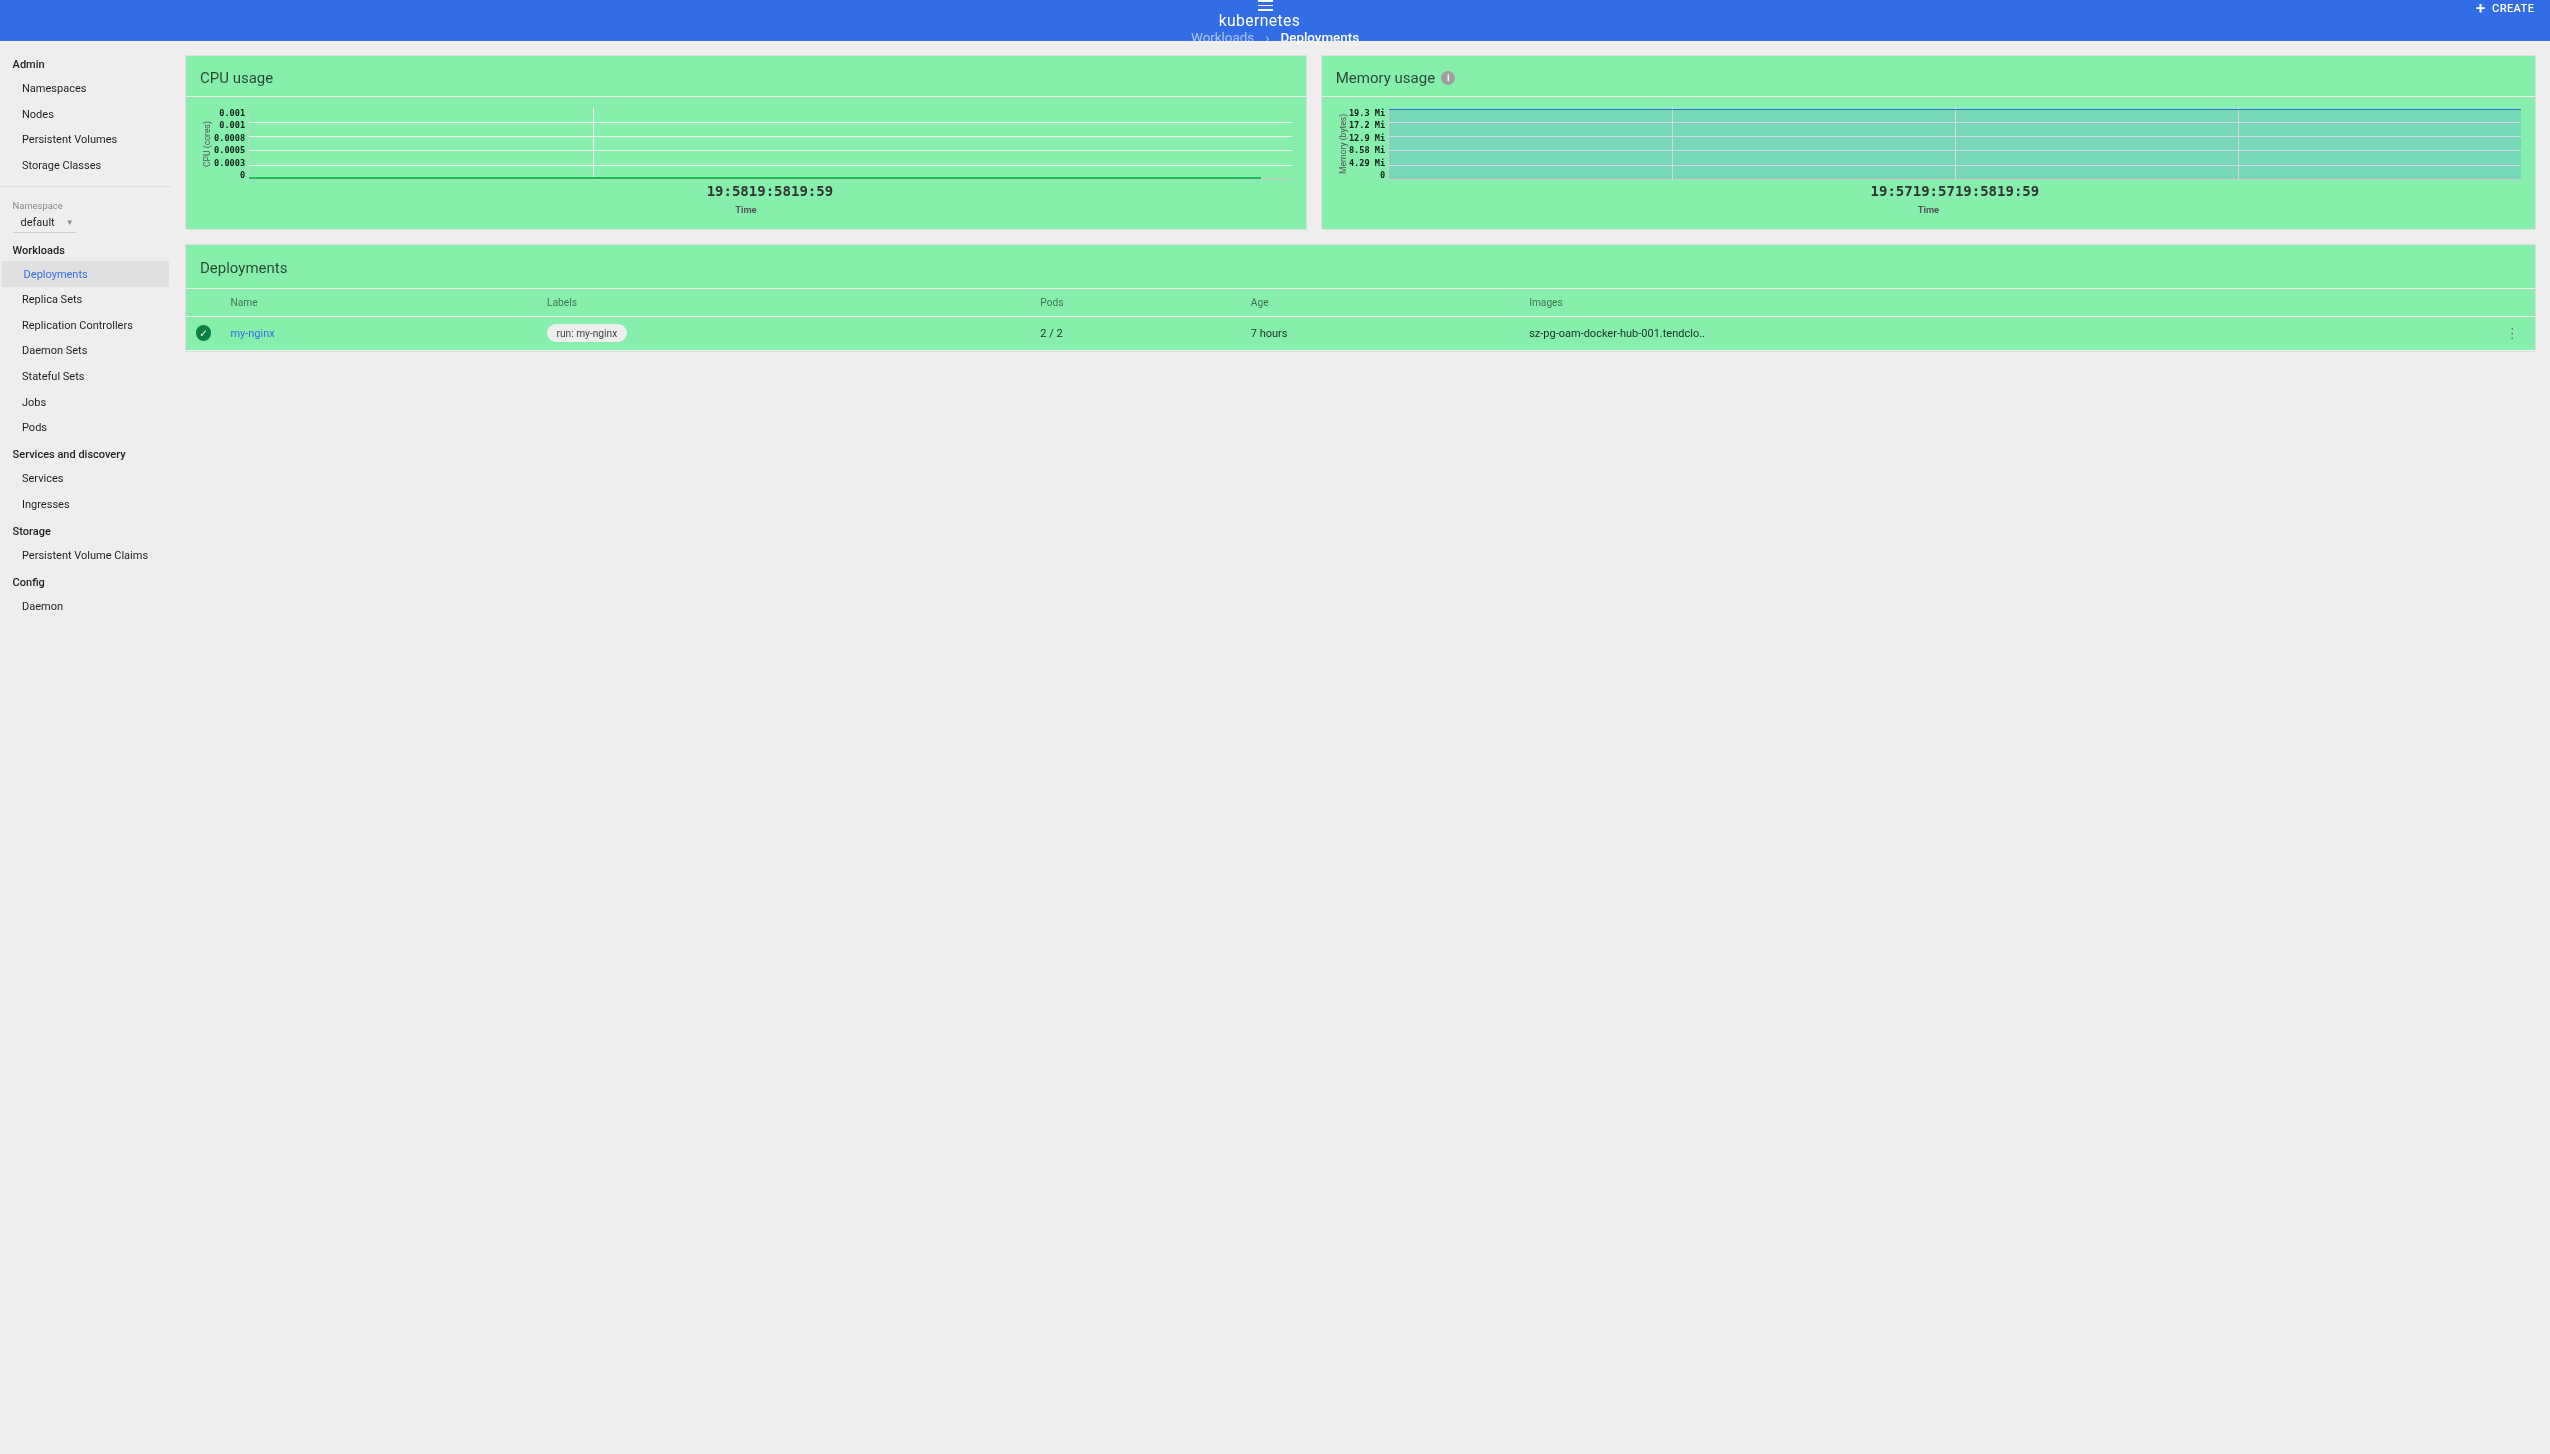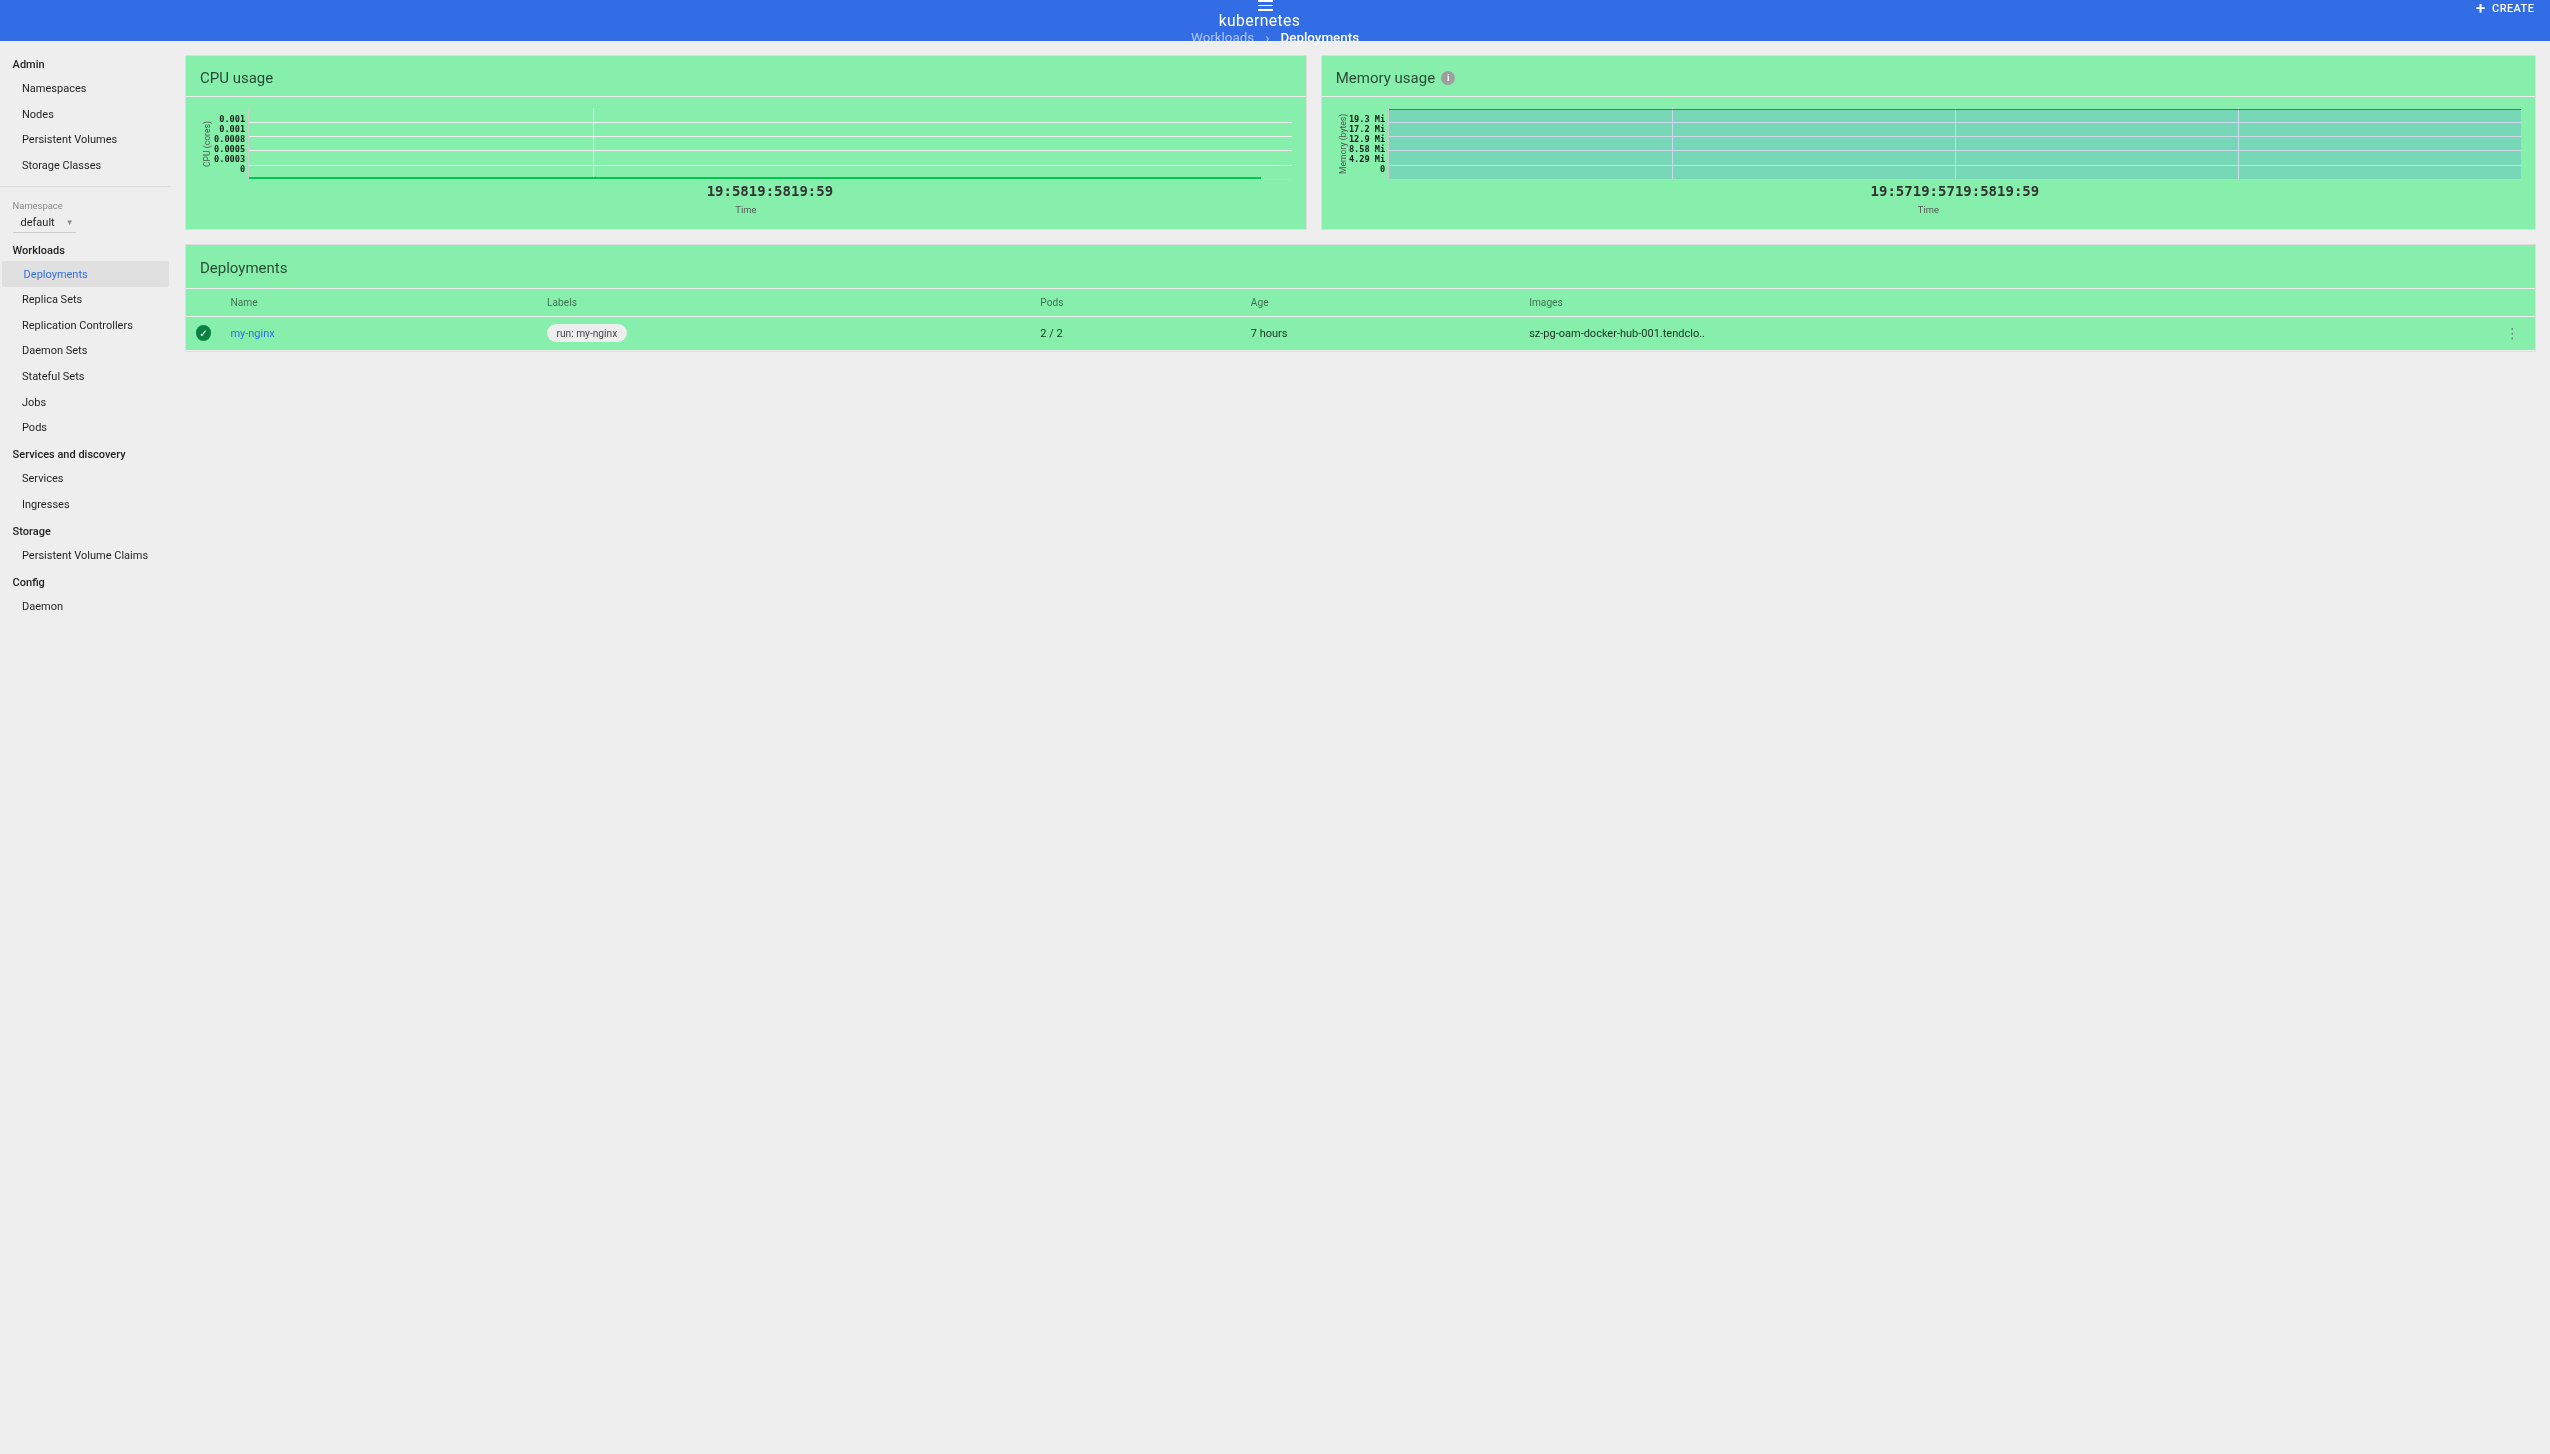--- a/index.html
+++ b/index.html
@@ -28,29 +28,29 @@
   .ns-select .arrow { color:#888; font-size:7.9px;}
   .content { flex:1; padding:14px 14px 31px; }
   .charts-row { display:flex; gap:14px; }
   .card { background:#86efac; border:0.8px solid #ddd; border-radius:1.6px; flex:1; }
   .card-title { font-size:15px; padding:12.6px 14px 9.4px; color:rgba(0,0,0,.7); display:flex; align-items:center; gap:6.3px;}
   .card-hr { border:none; border-top:0.8px solid #eee;}
   .chart-area { padding: 11px 14px 14px; }
   .chart-wrap { display:flex; flex-direction:column;}
   .axis-row { display:flex;}
   .ylabel-vert { writing-mode: vertical-rl; transform: rotate(180deg); font-size:8.6px; color:#555; text-align:center; padding:0 1.6px;}
-  .yticks { display:flex; flex-direction:column; justify-content:center; align-items:flex-end; font-size:8.6px; font-family:monospace; font-weight:bold; padding-right:3.1px; height:72px; min-width:35px;}
+  .yticks { display:flex; flex-direction:column; justify-content:space-between; align-items:flex-end; font-size:8.6px; font-family:monospace; font-weight:bold; padding-right:3.1px; height:72px; min-width:35px;}
   .plot { flex:1; height:72px; border-left:0.8px solid #ccc; border-bottom:0.8px solid #ccc; position:relative; overflow:hidden;}
   .plot .grid-h { position:absolute; left:0; right:0; border-top:0.8px solid #f0f0f0;}
   .plot .grid-v { position:absolute; top:0; bottom:0; border-left:0.8px solid #f0f0f0;}
   .plot .cpu-line { position:absolute; left:0; right:31px; bottom:0; height:1.6px; background:#00c752;}
   .plot .mem-fill { position:absolute; left:0; right:0; top:2.4px; bottom:0; background:rgba(50,109,230,.18);}
   .plot .mem-line { position:absolute; left:0; right:0; top:0.8px; height:1.6px; background:#326de6;}
   .xticks { display:flex; margin-left:auto; padding-left:0; justify-content:center; font-size:14px; color:#333; font-family:monospace; font-weight:bold; margin-top:3.1px;}
-  .xlabel { text-align:center; font-size:9.4px; color:#555; margin-top:4.7px;}
+  .xlabel { text-align:center; font-size:9.4px; color:#555; margin-top:4.7px;font-weight:bold;}
   .info-icon { width:14px; height:14px; border-radius:50%; background:#9e9e9e; color:#fff; font-size:9.4px; font-weight:bold; display:inline-flex; align-items:center; justify-content:center; font-family:serif;}
   .deploy-card { margin-top:14px;}
   .table-title { font-size:15px; padding:14px 14px 11px; color:rgba(0,0,0,.7);}
   .dtable { width:100%; border-collapse:collapse;}
   .dtable th { text-align:left; font-weight:400; color:rgba(0,0,0,.54); font-size:10.2px; padding:7.9px 9.4px; border-top:0.8px solid #eee; border-bottom:0.8px solid #eee;}
   .dtable td { padding:7.9px 9.4px; font-size:11px; color:rgba(0,0,0,.8); border-bottom:0.8px solid #eee;}
   .dtable th:first-child, .dtable td:first-child { width:35px; text-align:center;}
   .status-ok { display:inline-flex; width:15.7px; height:15.7px; border-radius:50%; background:#0b8043; color:#fff; align-items:center; justify-content:center; font-size:10.2px;}
   .link { color:#326de6; cursor:pointer;}
   .chip { background:#eee; border-radius:9.4px; padding:3.1px 9.4px; font-size:10.2px; color:rgba(0,0,0,.75); display:inline-block;}

